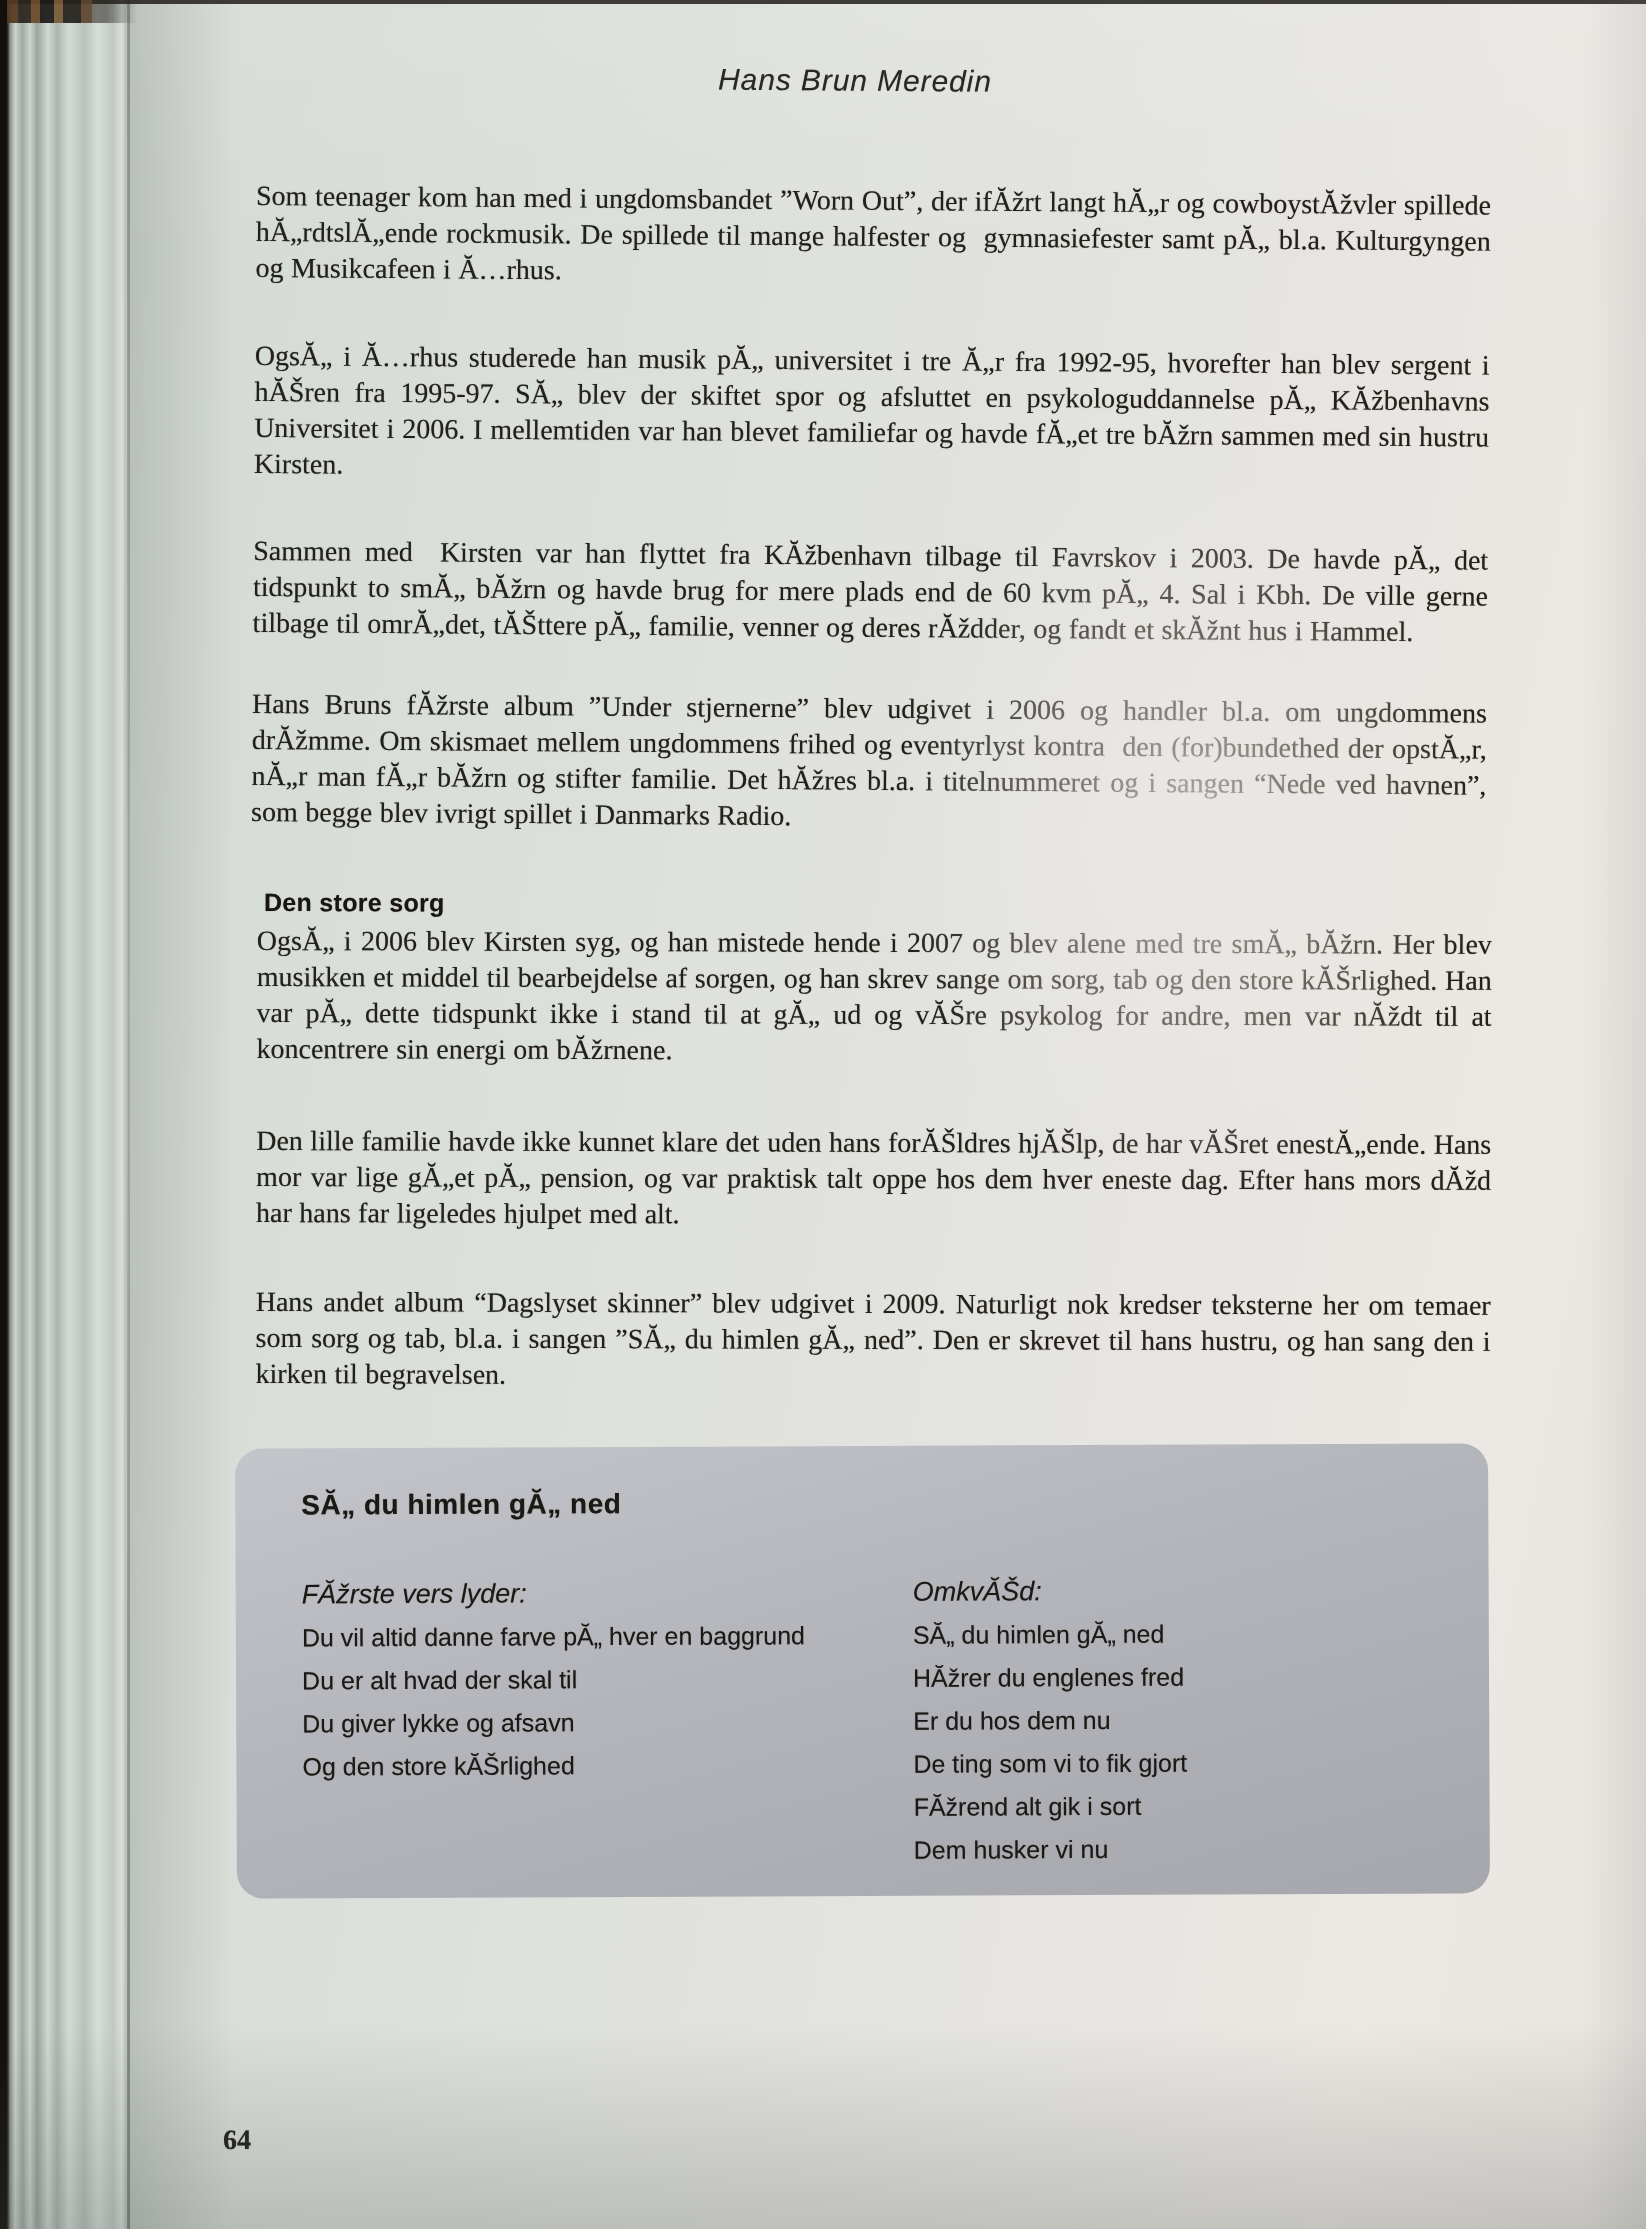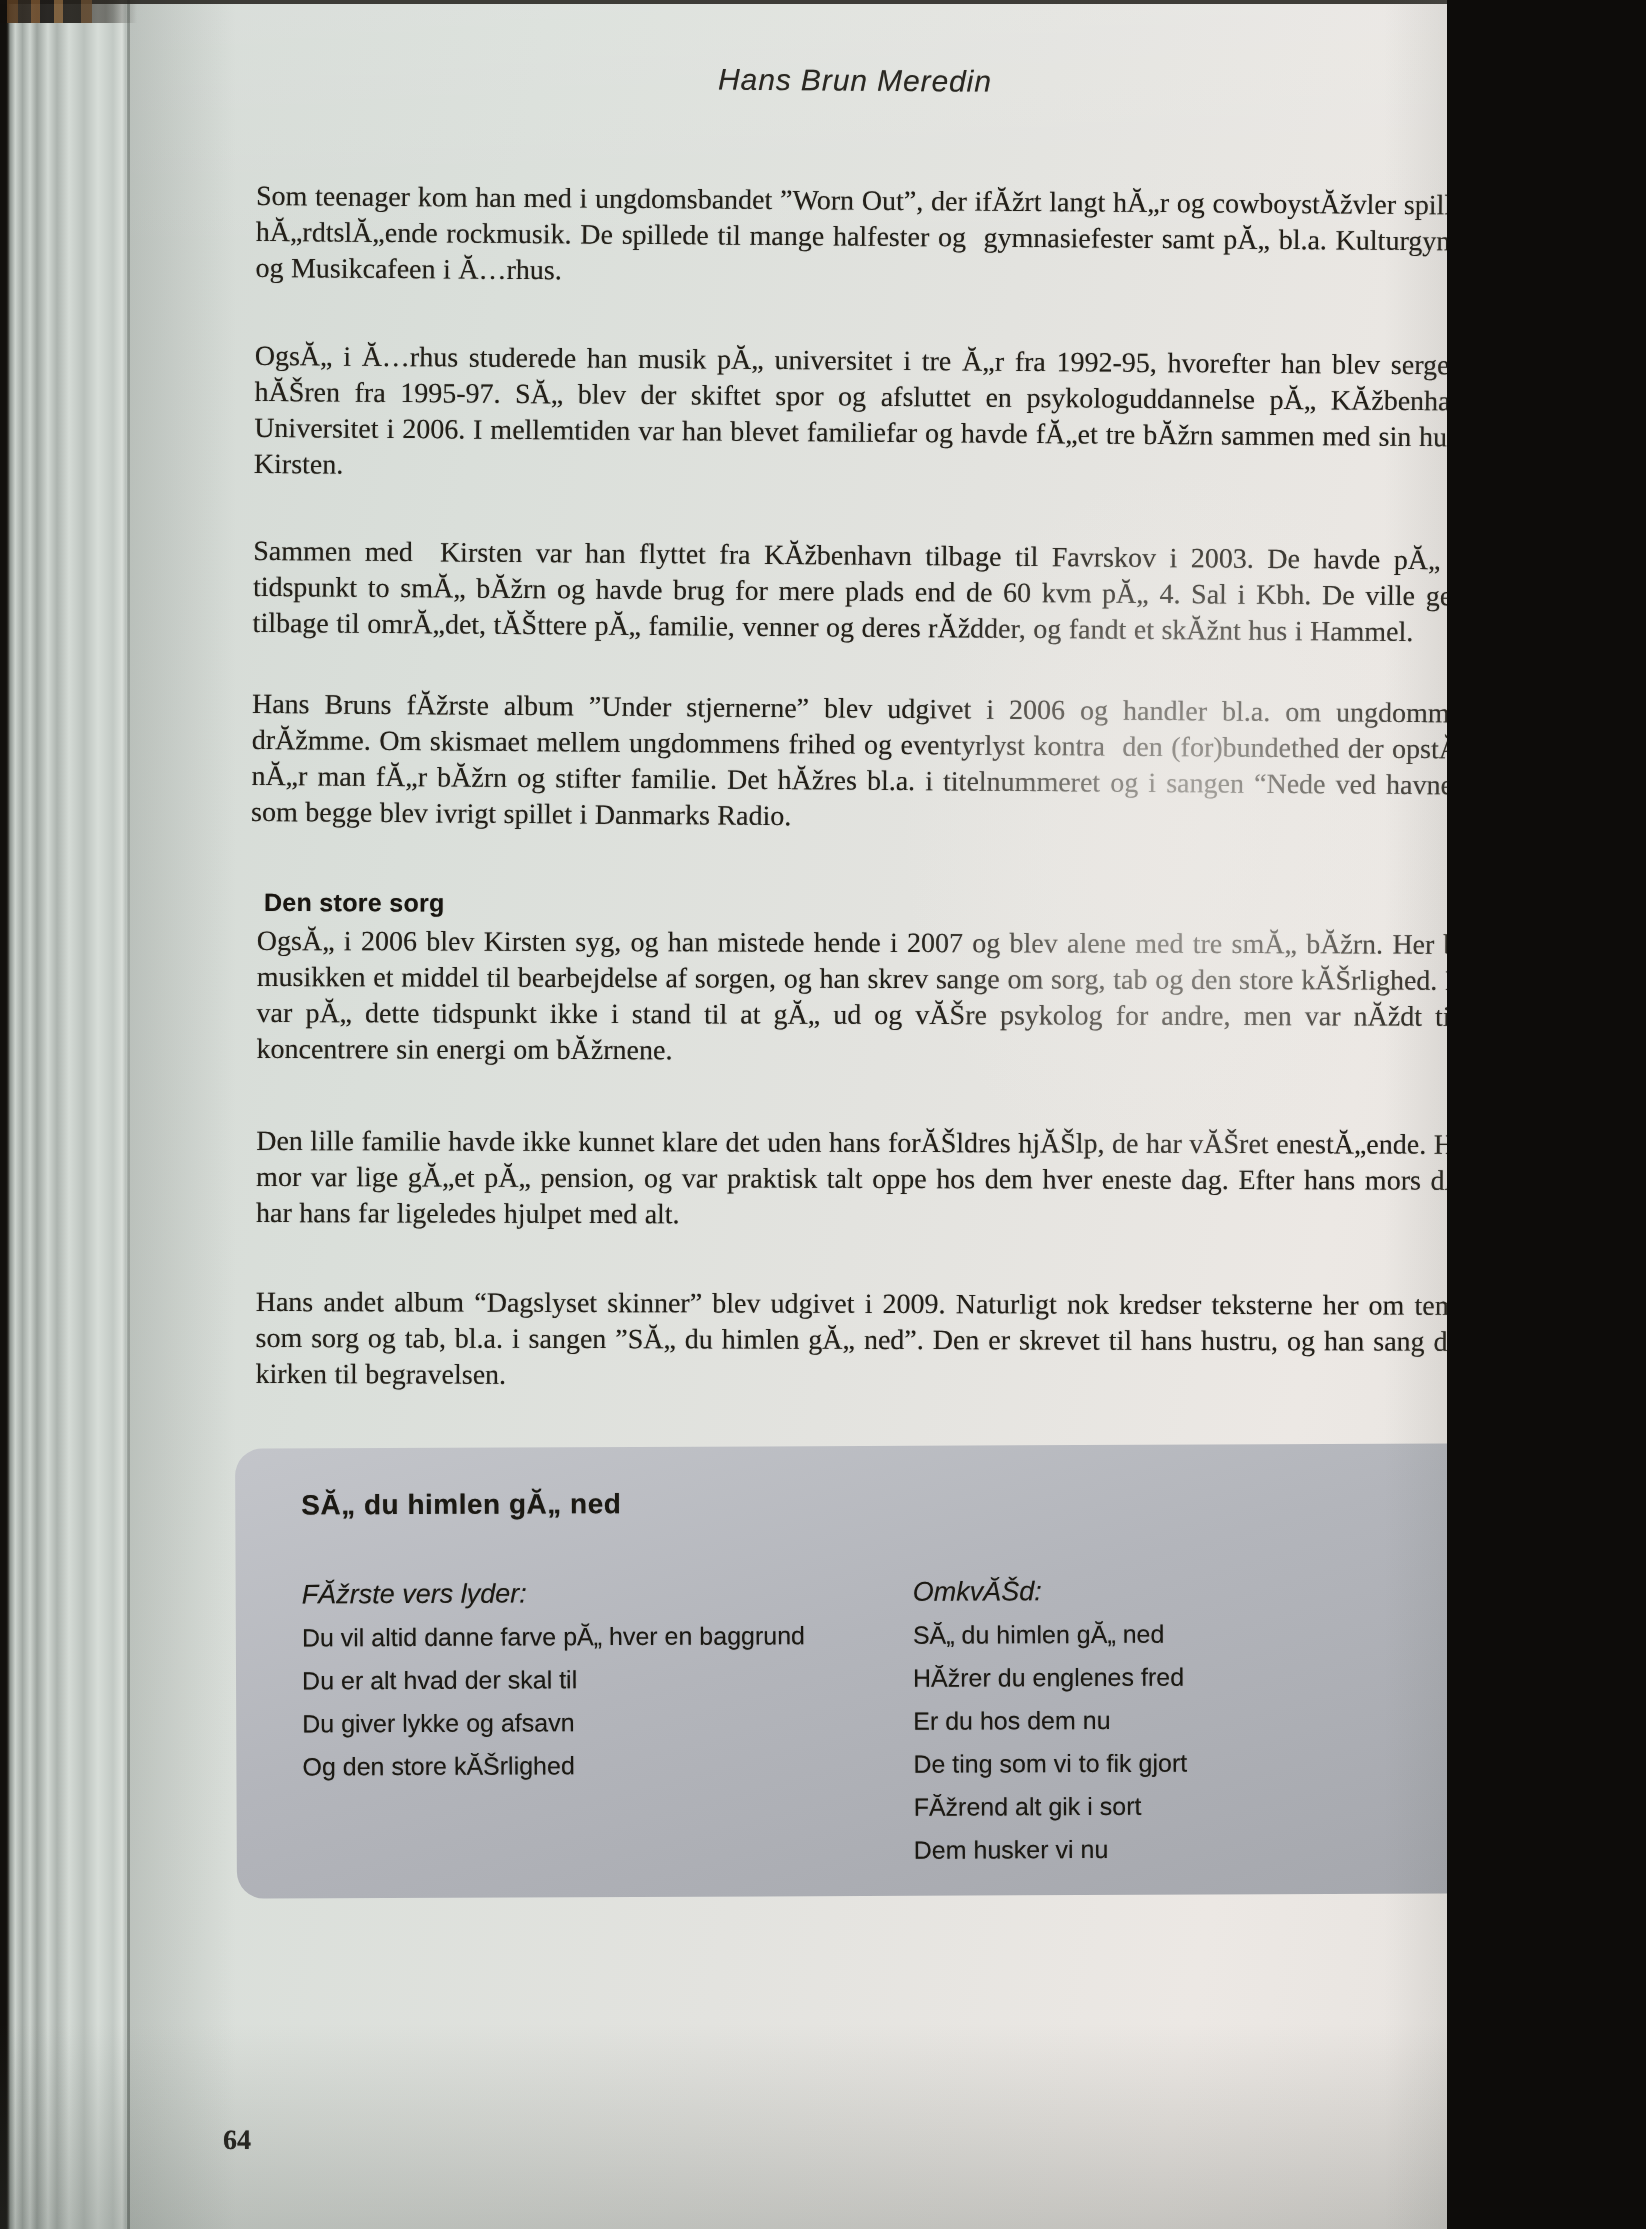--- a/index.html
+++ b/index.html
@@ -1,17 +1,17 @@
 <!DOCTYPE html>
 <html lang="da" style="--page-bg: #dadfda; --page-bg-right: #ece8e4; --box-bg: #b3b5bb; --ink: #232019; --binding-dark: #12100d;font-size:14.4px"><head>
 <meta charset="utf-8">
 <style>
   html,body{margin:0;padding:0;background:#0d0c0a;}
   .scan{
-    position:relative;width:1447px;height:2230px;overflow:hidden;
+    position:relative;width:1646px;height:2230px;overflow:hidden;
     background:
       linear-gradient(to bottom, rgba(255,255,255,0.10) 0%, rgba(255,255,255,0) 12%),
       linear-gradient(100deg, #d2d8d3 0%, var(--page-bg,#dadfda) 30%, #e3e3df 58%, var(--page-bg-right,#ece8e4) 84%, #e8e4e0 100%);
     font-family:"Liberation Serif","DejaVu Serif",serif;
   }
   
   .binding{
     position:absolute;left:0;top:0;width:128px;height:100%;
     background:linear-gradient(to right,
       var(--binding-dark,#12100d) 0px, var(--binding-dark,#12100d) 6.3px,

